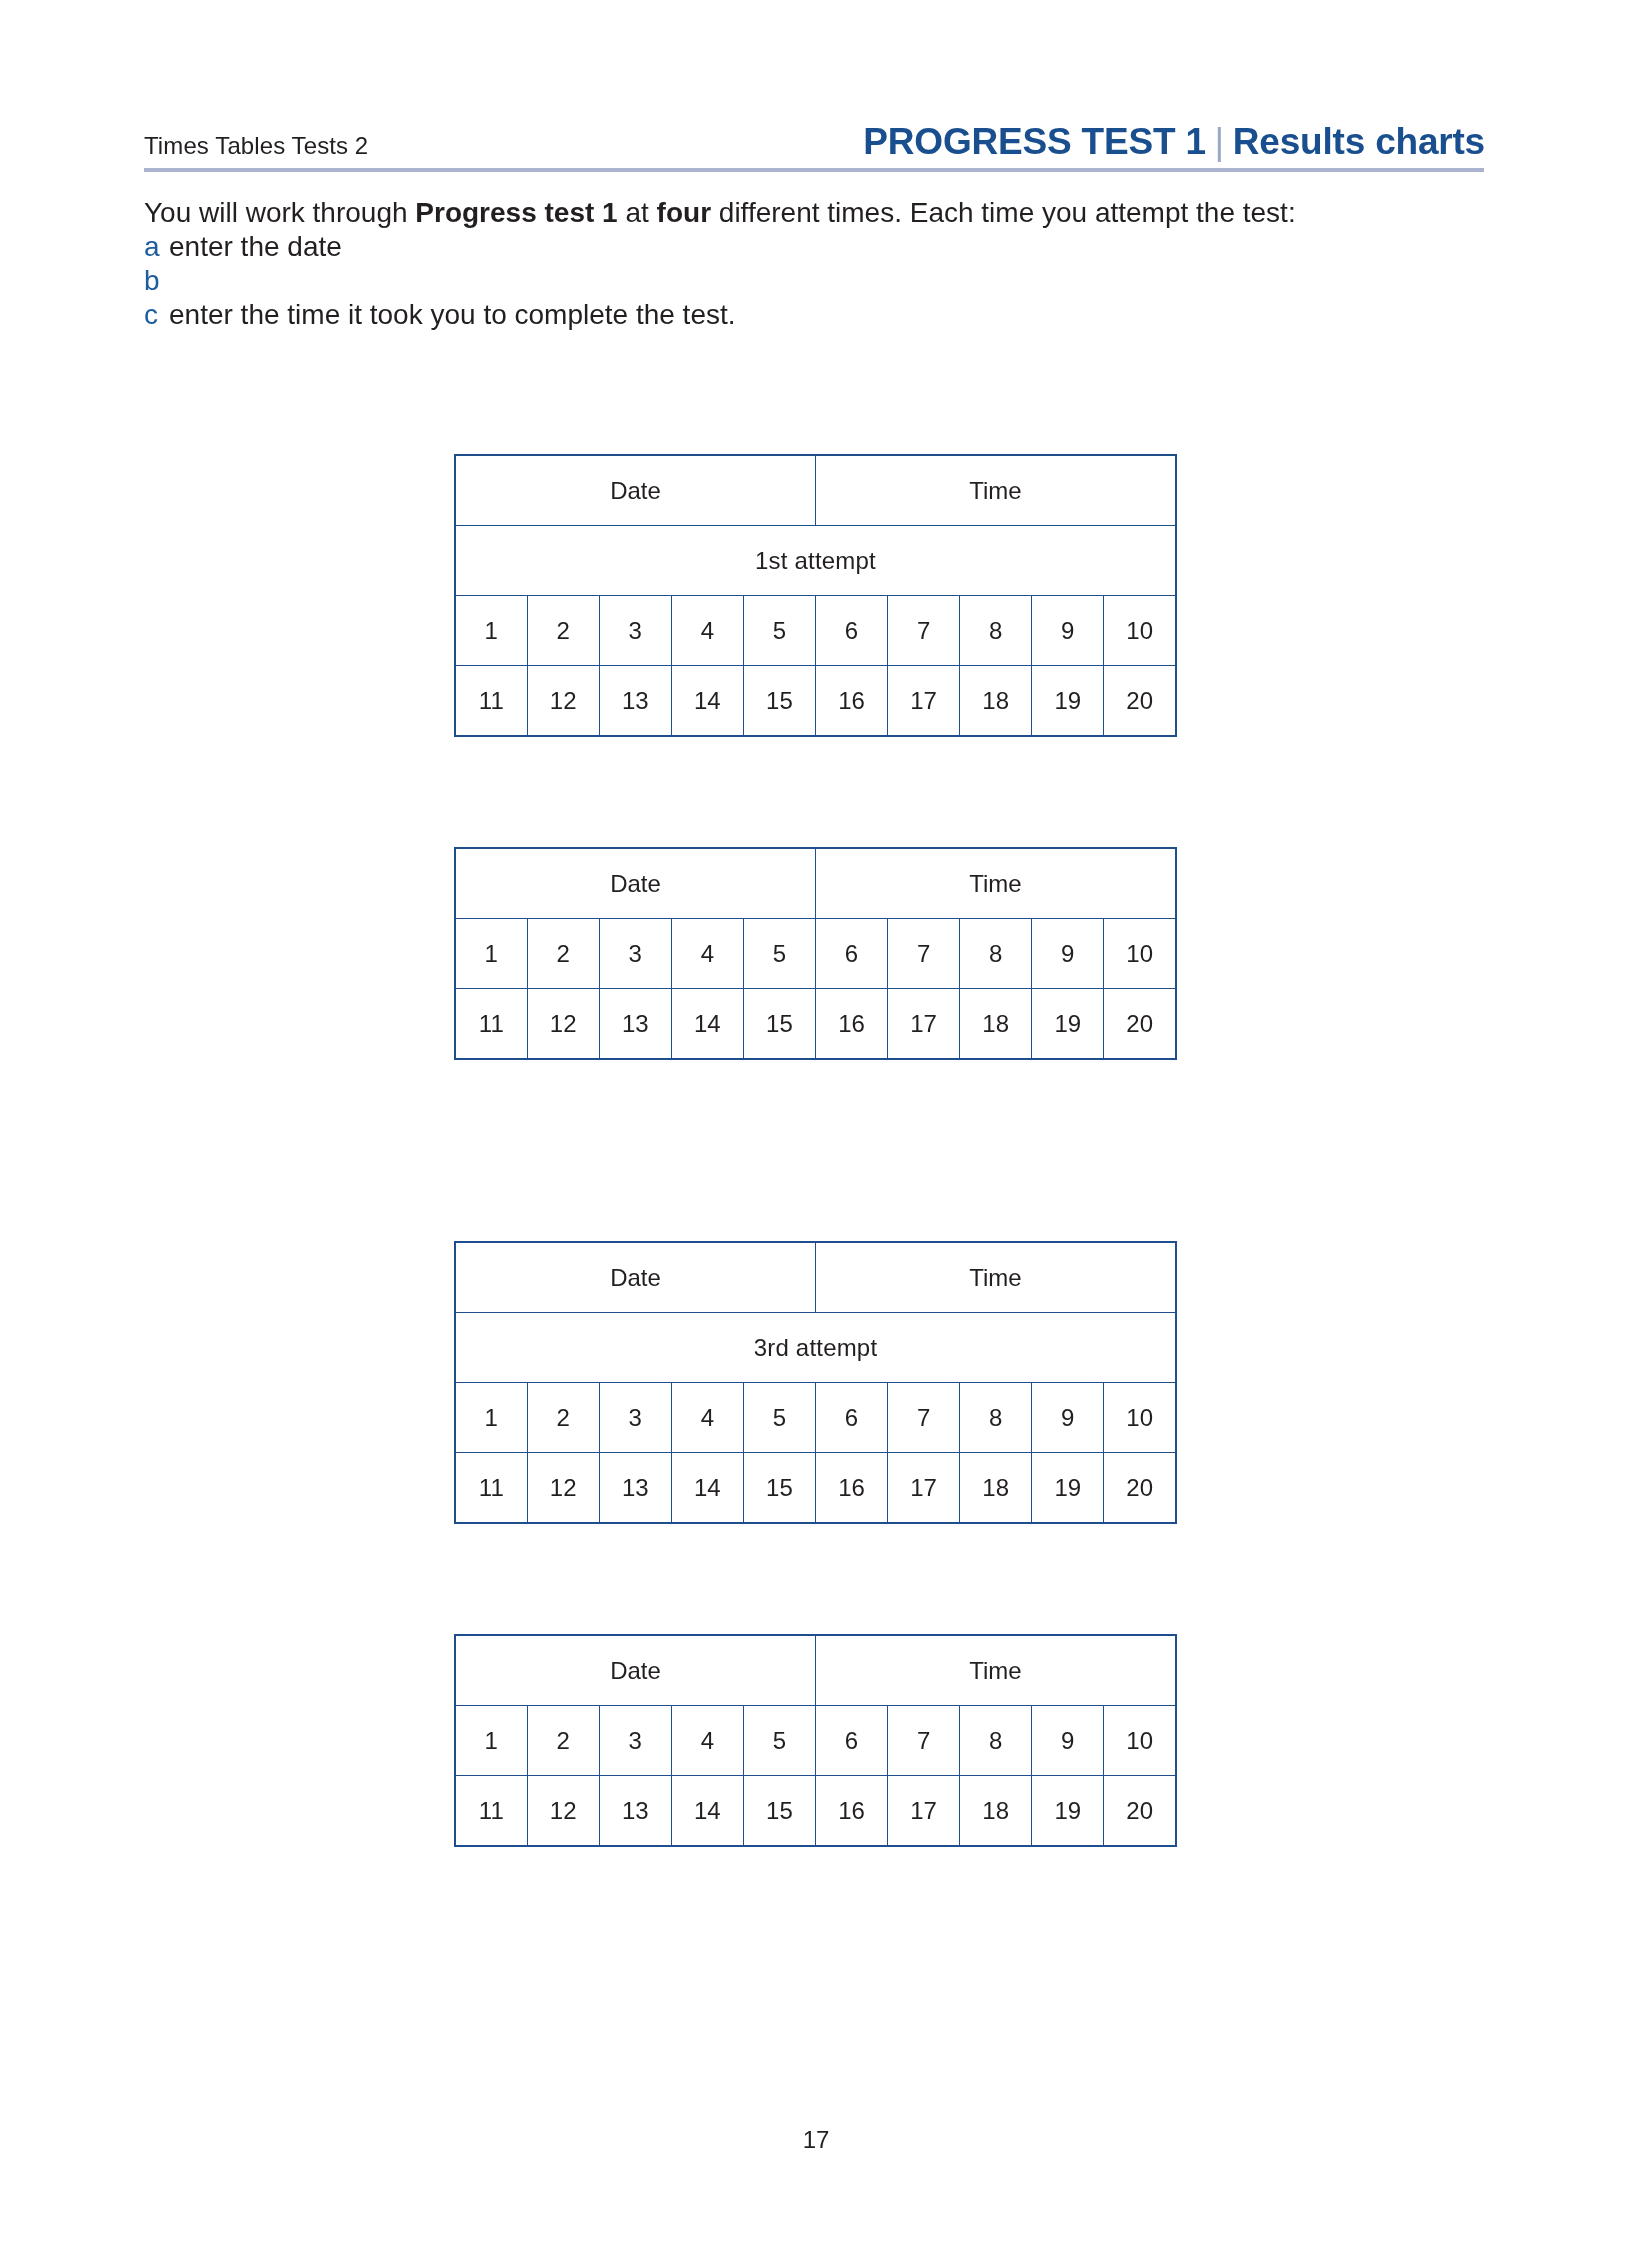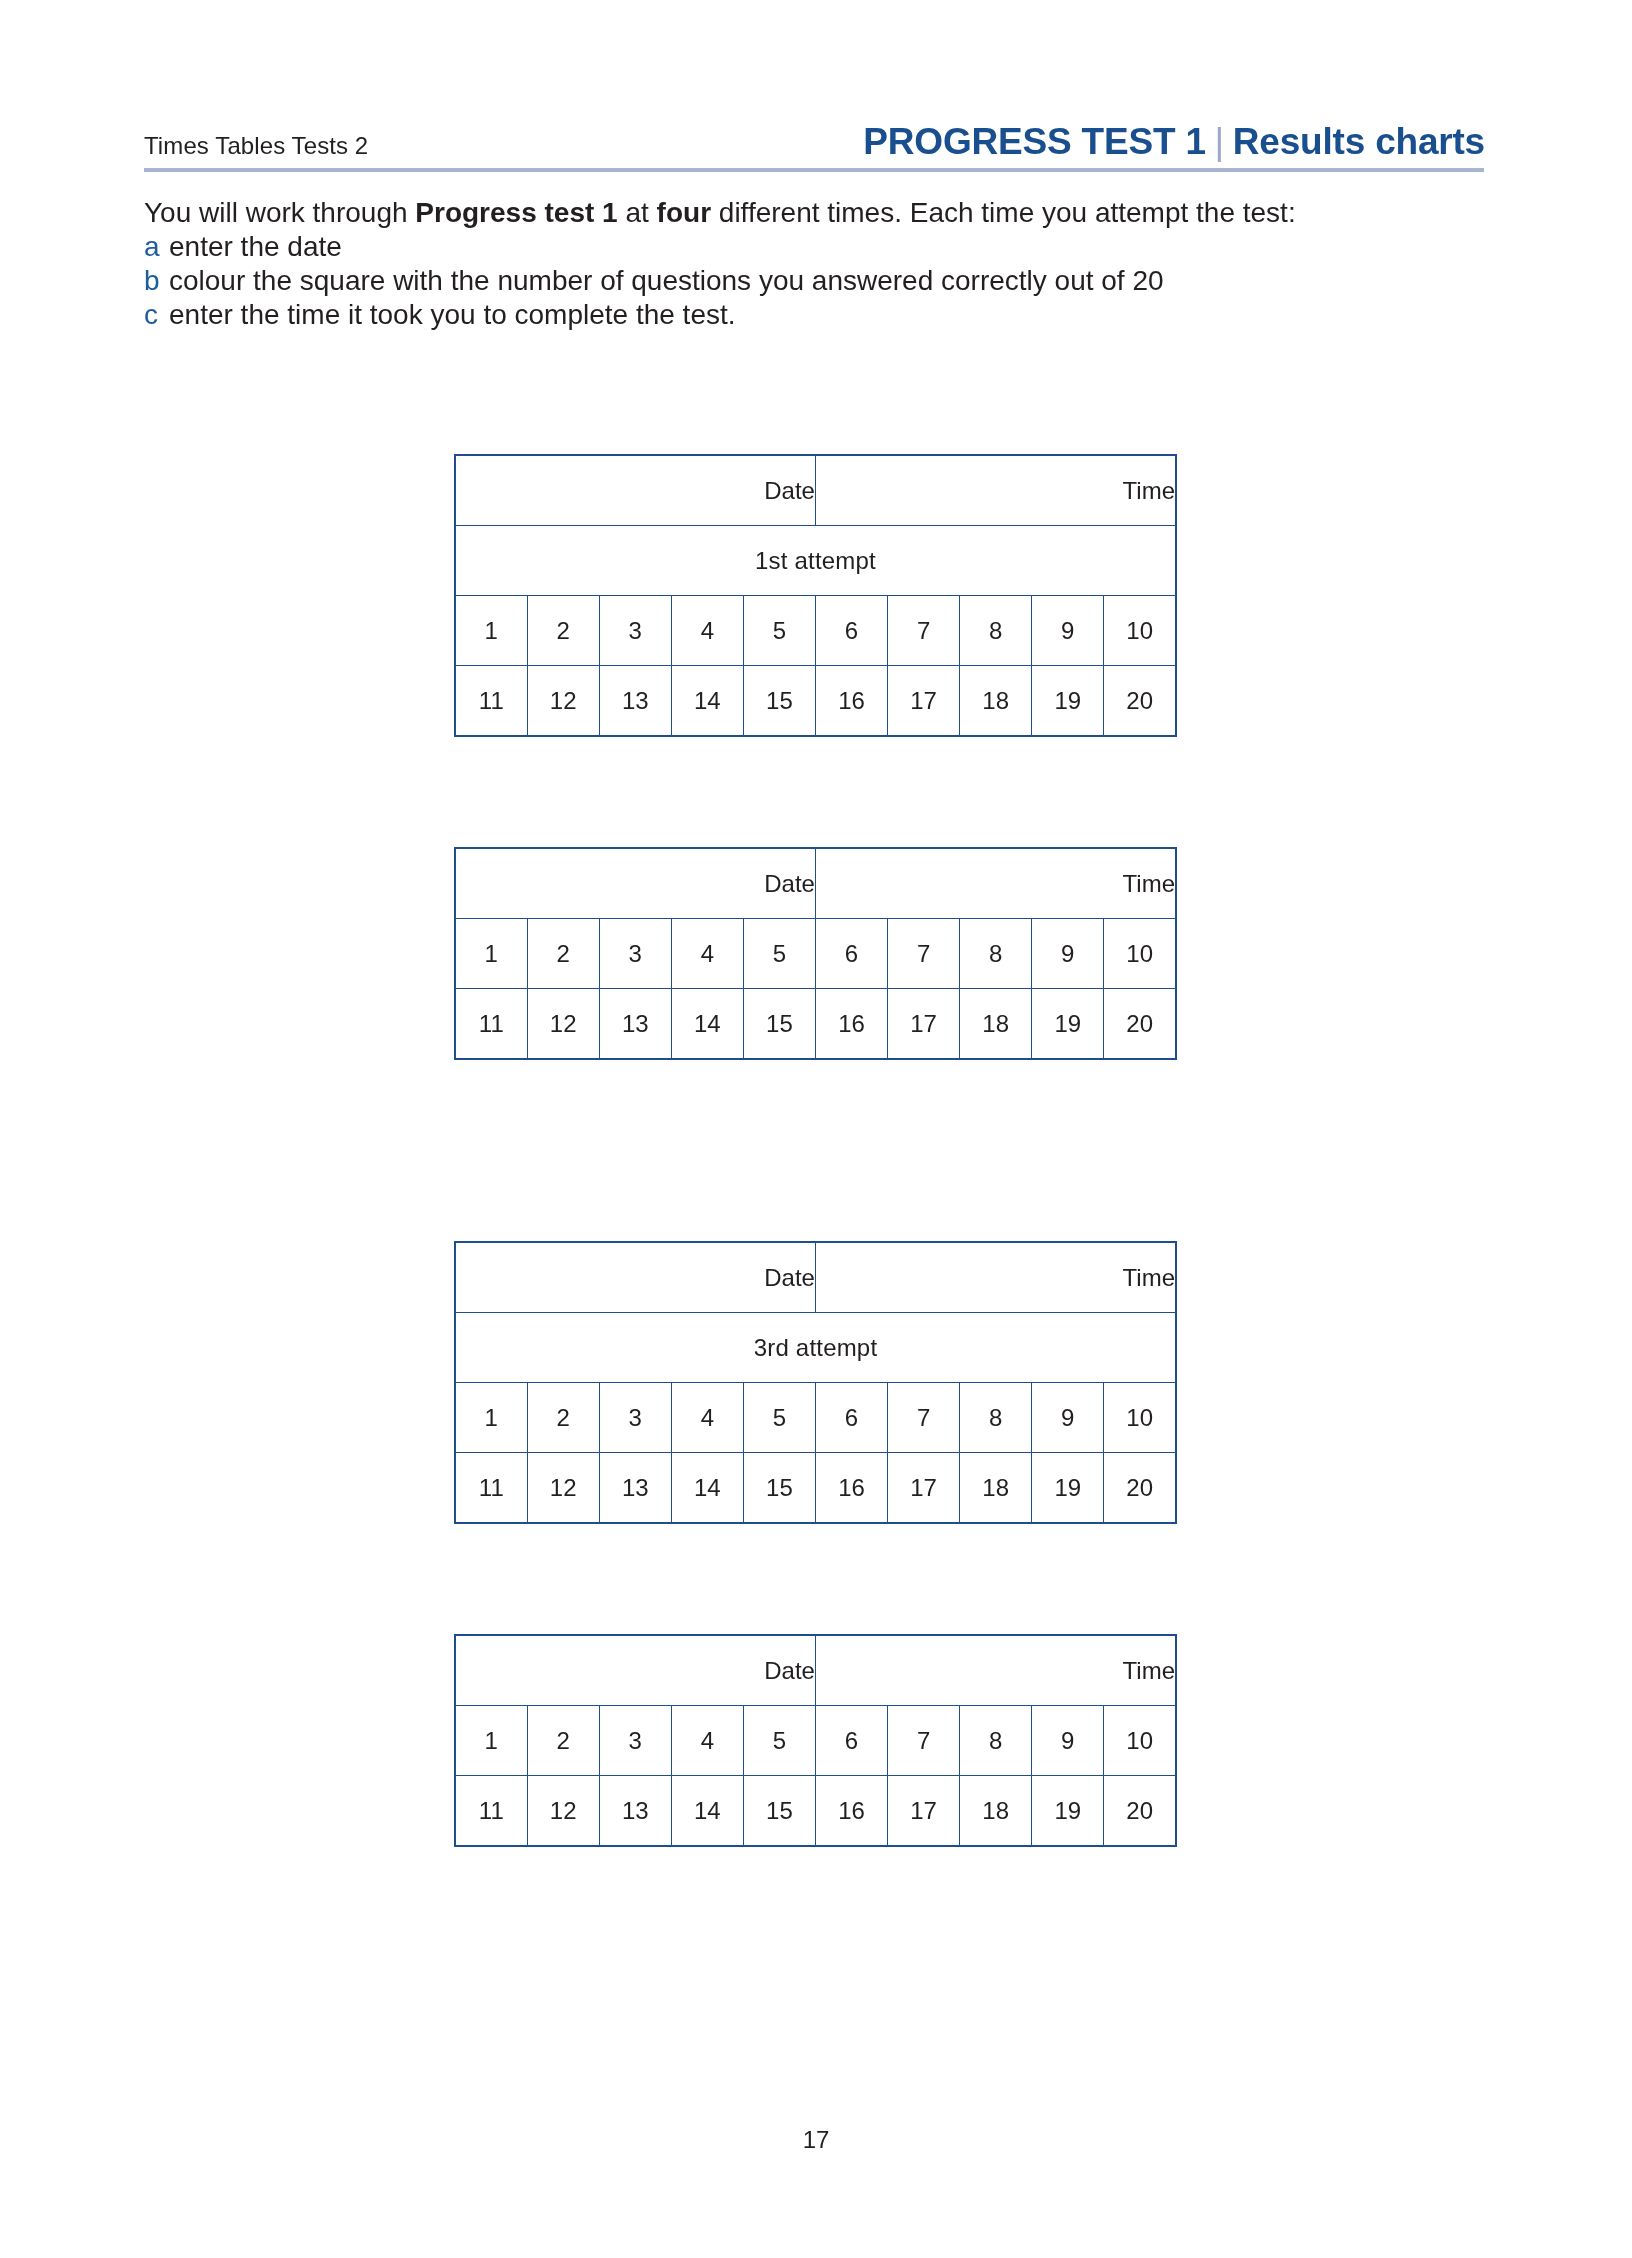--- a/index.html
+++ b/index.html
@@ -108,21 +108,21 @@
     font-size: 24px;
     color: #231f20;
     vertical-align: middle;
   }
   .chart-table .outer-top    { border-top-width: 2.6px; }
   .chart-table .outer-bottom { border-bottom-width: 2.6px; }
   .chart-table .outer-left   { border-left-width: 2.6px; }
   .chart-table .outer-right  { border-right-width: 2.6px; }
 
   .cell-date, .cell-time {
-    text-align: right;
+    text-align: center;
     padding-left: 14px;
     font-size: 24px;
   }
   .cell-attempt {
     text-align: center;
     font-weight: normal;
     font-size: 25px;
     letter-spacing: 0.2px;
   }
   .cell-num {
@@ -162,21 +162,20 @@
 
   <div class="intro">
     <div class="intro-line"><span>You will work through </span><b>Progress test 1</b><span> at </span><b>four</b><span> different times. Each time you attempt the test:</span></div>
 
     <div class="bullet-row">
       <span class="bullet-letter">a</span>
       <span class="bullet-text">enter the date</span>
     </div>
     <div class="bullet-row">
       <span class="bullet-letter">b</span>
-      <span class="bullet-text">colour the square with the number of questions you answered correctly out of 20</span>
     </div>
     <div class="bullet-row">
       <span class="bullet-letter">c</span>
       <span class="bullet-text">enter the time it took you to complete the test.</span>
     </div>
   </div>
 
   <table class="chart-table" id="table-1">
     <tbody>
       <tr>

